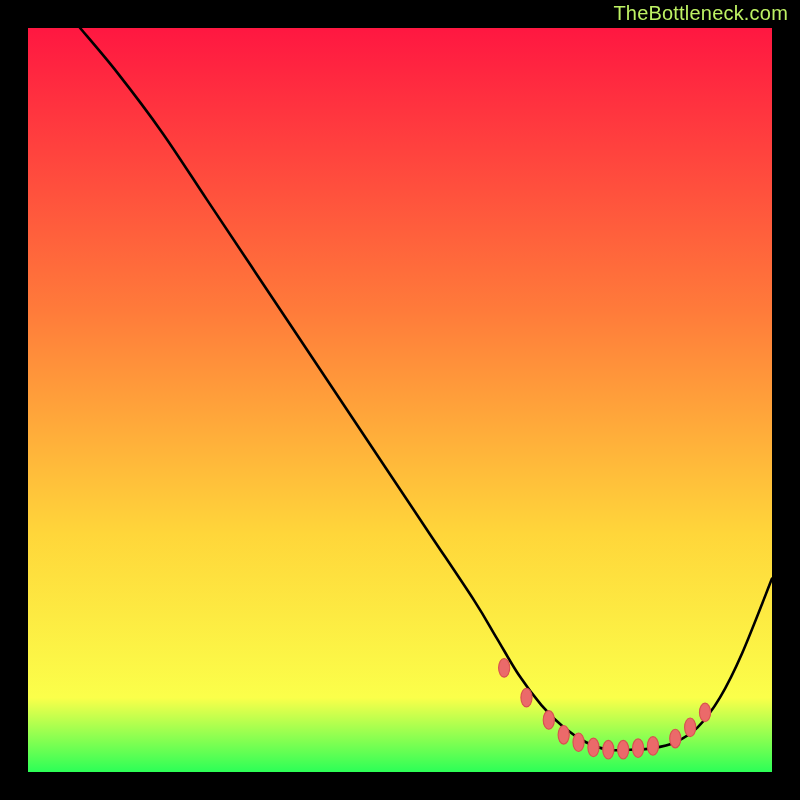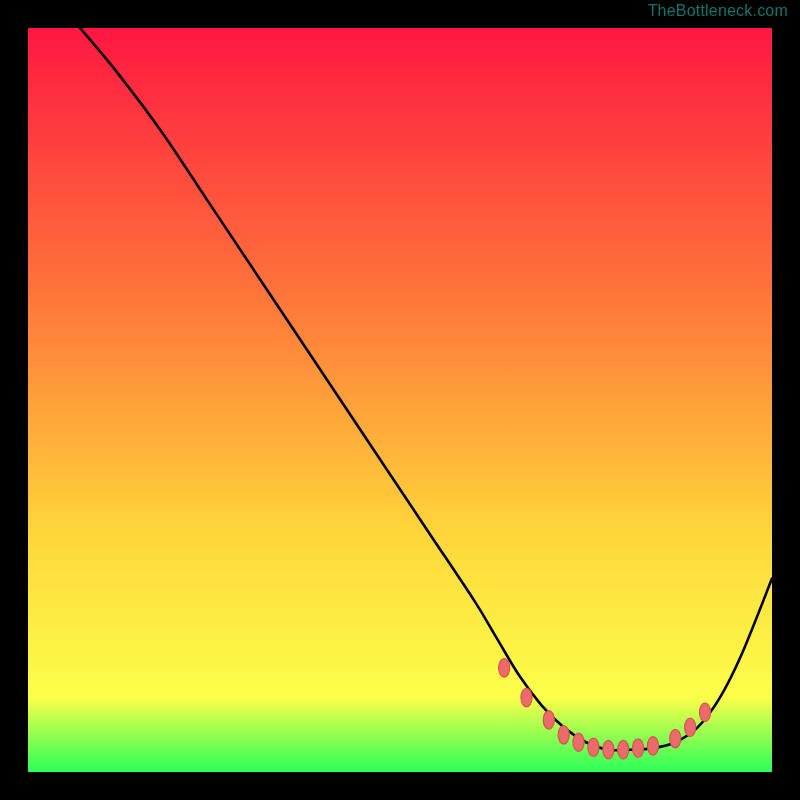--- a/index.html
+++ b/index.html
@@ -14,22 +14,22 @@
   .frame {
     position: relative;
     width: 800px;
     height: 800px;
     background: #000;
   }
   .watermark {
     position: absolute;
     top: 2px;
     right: 12px;
-    color: #0f766e;
-    font-size: 16px;
+    color: #bef264;
+    font-size: 20px;
     font-weight: 500;
     letter-spacing: 0.2px;
     user-select: none;
   }
   .plot {
     position: absolute;
     left: 28px;
     top: 28px;
     width: 744px;
     height: 744px;

